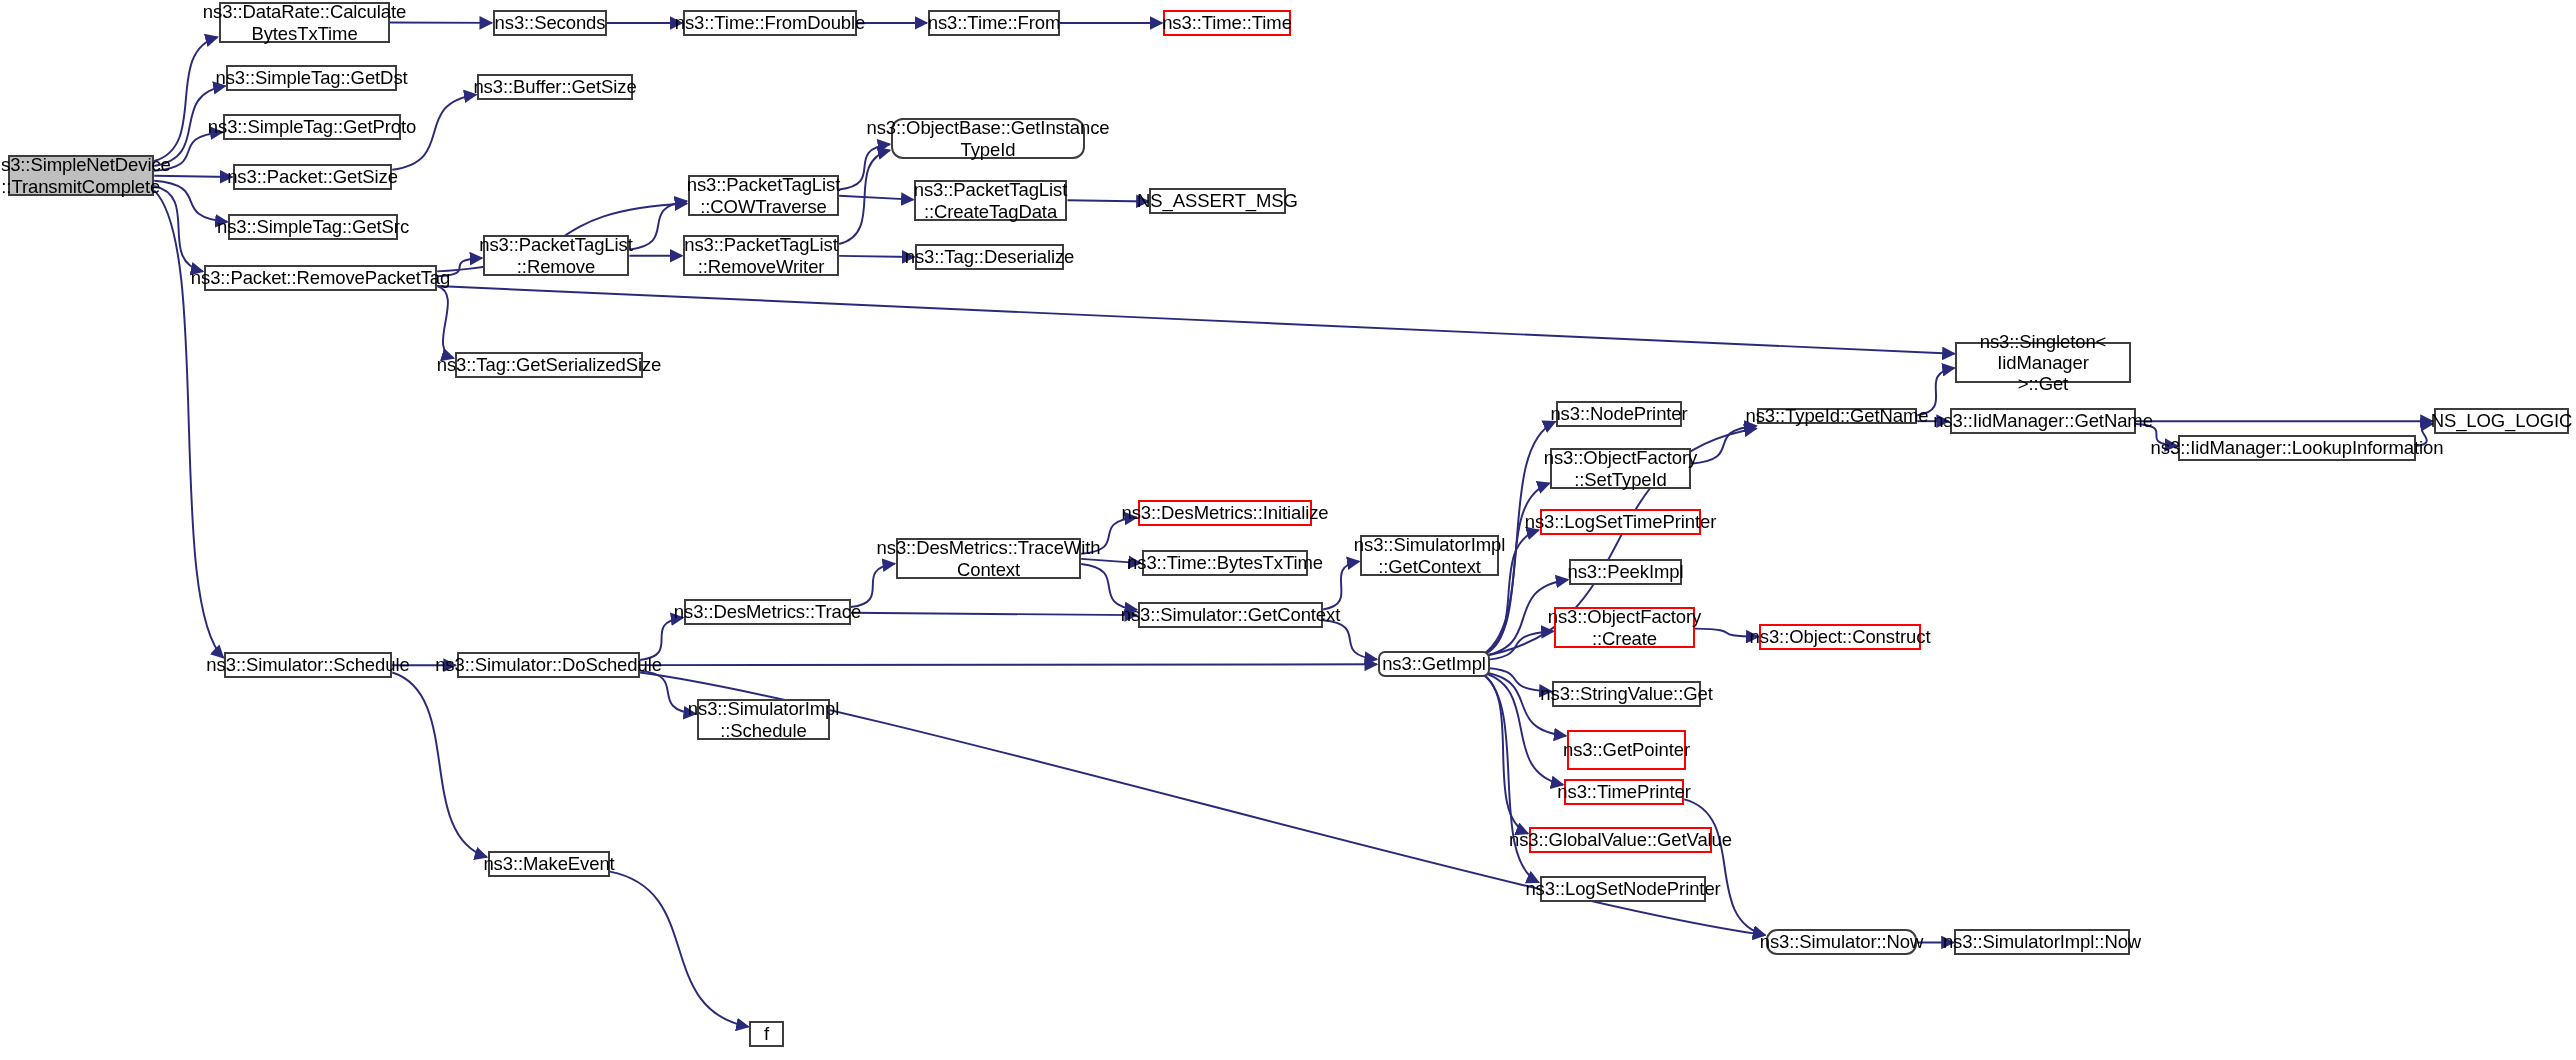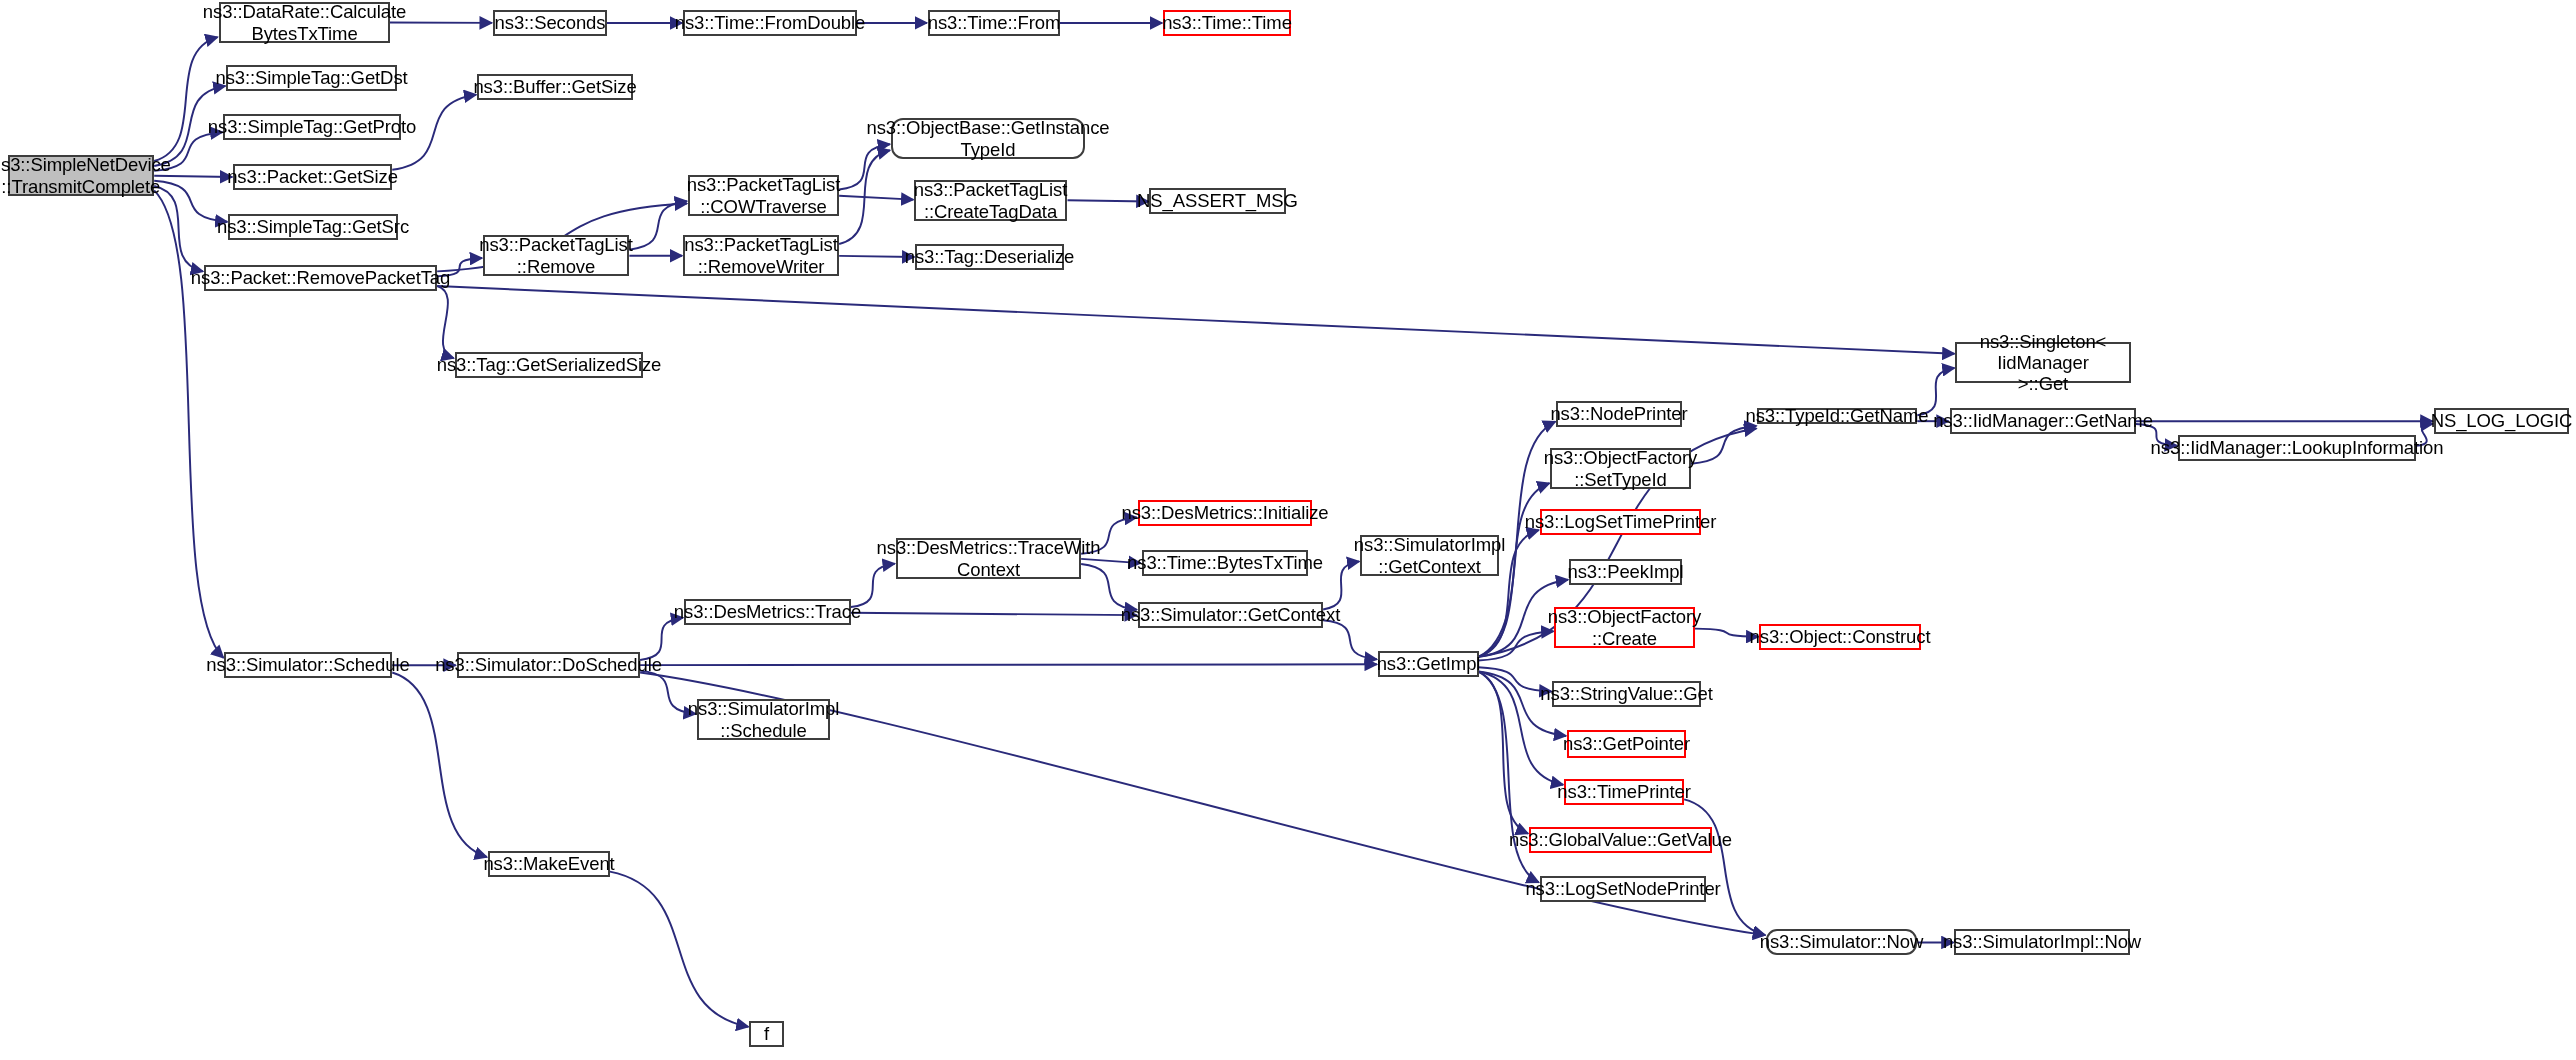--- a/index.html
+++ b/index.html
@@ -154,25 +154,25 @@
       <div class="node" style="left: 2434px; top: 408px; width: 135px; height: 26px;">NS_LOG_LOGIC</div>
       <div class="node" style="left: 1556px; top: 401px; width: 126px; height: 26px;">ns3::NodePrinter</div>
       <div class="node" style="left: 1550px; top: 448px; width: 141px; height: 41px;">ns3::ObjectFactory
 ::SetTypeId</div>
       <div class="node red" style="left: 1540px; top: 509px; width: 161px; height: 26px;">ns3::LogSetTimePrinter</div>
       <div class="node" style="left: 1569px; top: 559px; width: 113px; height: 26px;">ns3::PeekImpl</div>
       <div class="node red" style="left: 1554px; top: 607px; width: 141px; height: 41px;">ns3::ObjectFactory
 ::Create</div>
       <div class="node red" style="left: 1759px; top: 624px; width: 162px; height: 26px;">ns3::Object::Construct</div>
       <div class="node" style="left: 1552px; top: 681px; width: 149px; height: 26px;">ns3::StringValue::Get</div>
-      <div class="node red" style="left: 1567px; top: 730px; width: 119px; height: 28px;">ns3::GetPointer</div>
+      <div class="node red" style="left: 1567px; top: 730px; width: 119px; height: 40px;">ns3::GetPointer</div>
       <div class="node red" style="left: 1564px; top: 779px; width: 120px; height: 26px;">ns3::TimePrinter</div>
       <div class="node red" style="left: 1529px; top: 827px; width: 183px; height: 26px;">ns3::GlobalValue::GetValue</div>
       <div class="node" style="left: 1540px; top: 876px; width: 166px; height: 26px;">ns3::LogSetNodePrinter</div>
-      <div class="node" style="left: 1378px; top: 651px; width: 101px; height: 26px;">ns3::GetImpl</div>
+      <div class="node" style="left: 1378px; top: 651px; width: 112px; height: 26px; border-radius: 7px;">ns3::GetImpl</div>
       <div class="node" style="left: 1360px; top: 535px; width: 139px; height: 41px;">ns3::SimulatorImpl
 ::GetContext</div>
       <div class="node" style="left: 1138px; top: 602px; width: 185px; height: 26px;">ns3::Simulator::GetContext</div>
       <div class="node" style="left: 896px; top: 538px; width: 185px; height: 41px;">ns3::DesMetrics::TraceWith
 Context</div>
       <div class="node red" style="left: 1138px; top: 500px; width: 174px; height: 26px;">ns3::DesMetrics::Initialize</div>
       <div class="node" style="left: 1142px; top: 550px; width: 166px; height: 26px;">ns3::Time::BytesTxTime</div>
       <div class="node" style="left: 684px; top: 599px; width: 167px; height: 26px;">ns3::DesMetrics::Trace</div>
       <div class="node" style="left: 224px; top: 652px; width: 168px; height: 26px;">ns3::Simulator::Schedule</div>
       <div class="node" style="left: 457px; top: 652px; width: 183px; height: 26px;">ns3::Simulator::DoSchedule</div>

